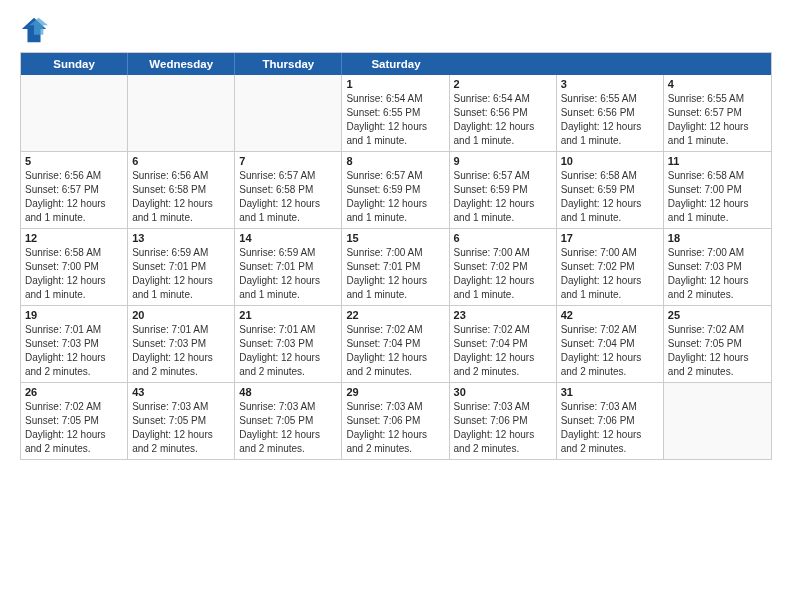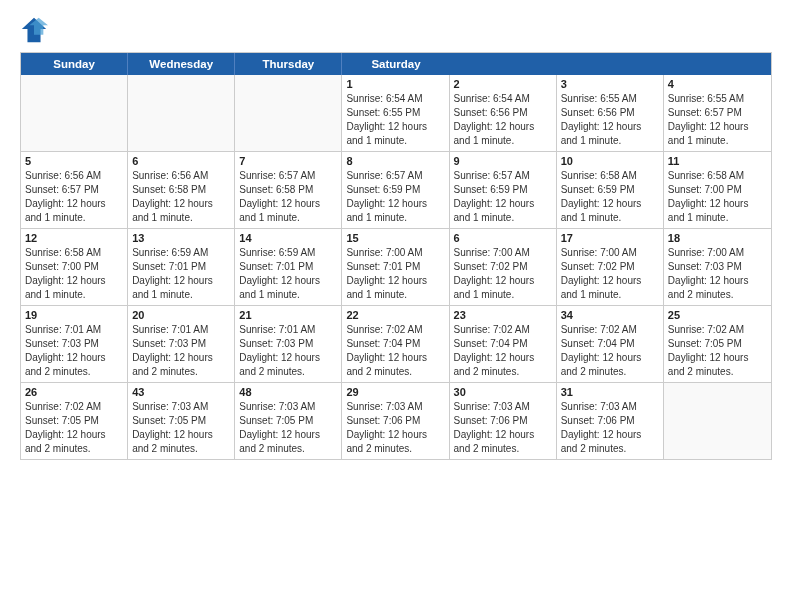--- a/index.html
+++ b/index.html
@@ -302,21 +302,21 @@
 and 2 minutes.</div>
           </div>
           <div class="cal-cell">
             <div class="day-num">23</div>
             <div class="cell-info" style="white-space: pre-line;">Sunrise: 7:02 AM
 Sunset: 7:04 PM
 Daylight: 12 hours
 and 2 minutes.</div>
           </div>
           <div class="cal-cell">
-            <div class="day-num">34</div>
+            <div class="day-num">42</div>
             <div class="cell-info" style="white-space: pre-line;">Sunrise: 7:02 AM
 Sunset: 7:04 PM
 Daylight: 12 hours
 and 2 minutes.</div>
           </div>
           <div class="cal-cell">
             <div class="day-num">25</div>
             <div class="cell-info" style="white-space: pre-line;">Sunrise: 7:02 AM
 Sunset: 7:05 PM
 Daylight: 12 hours

